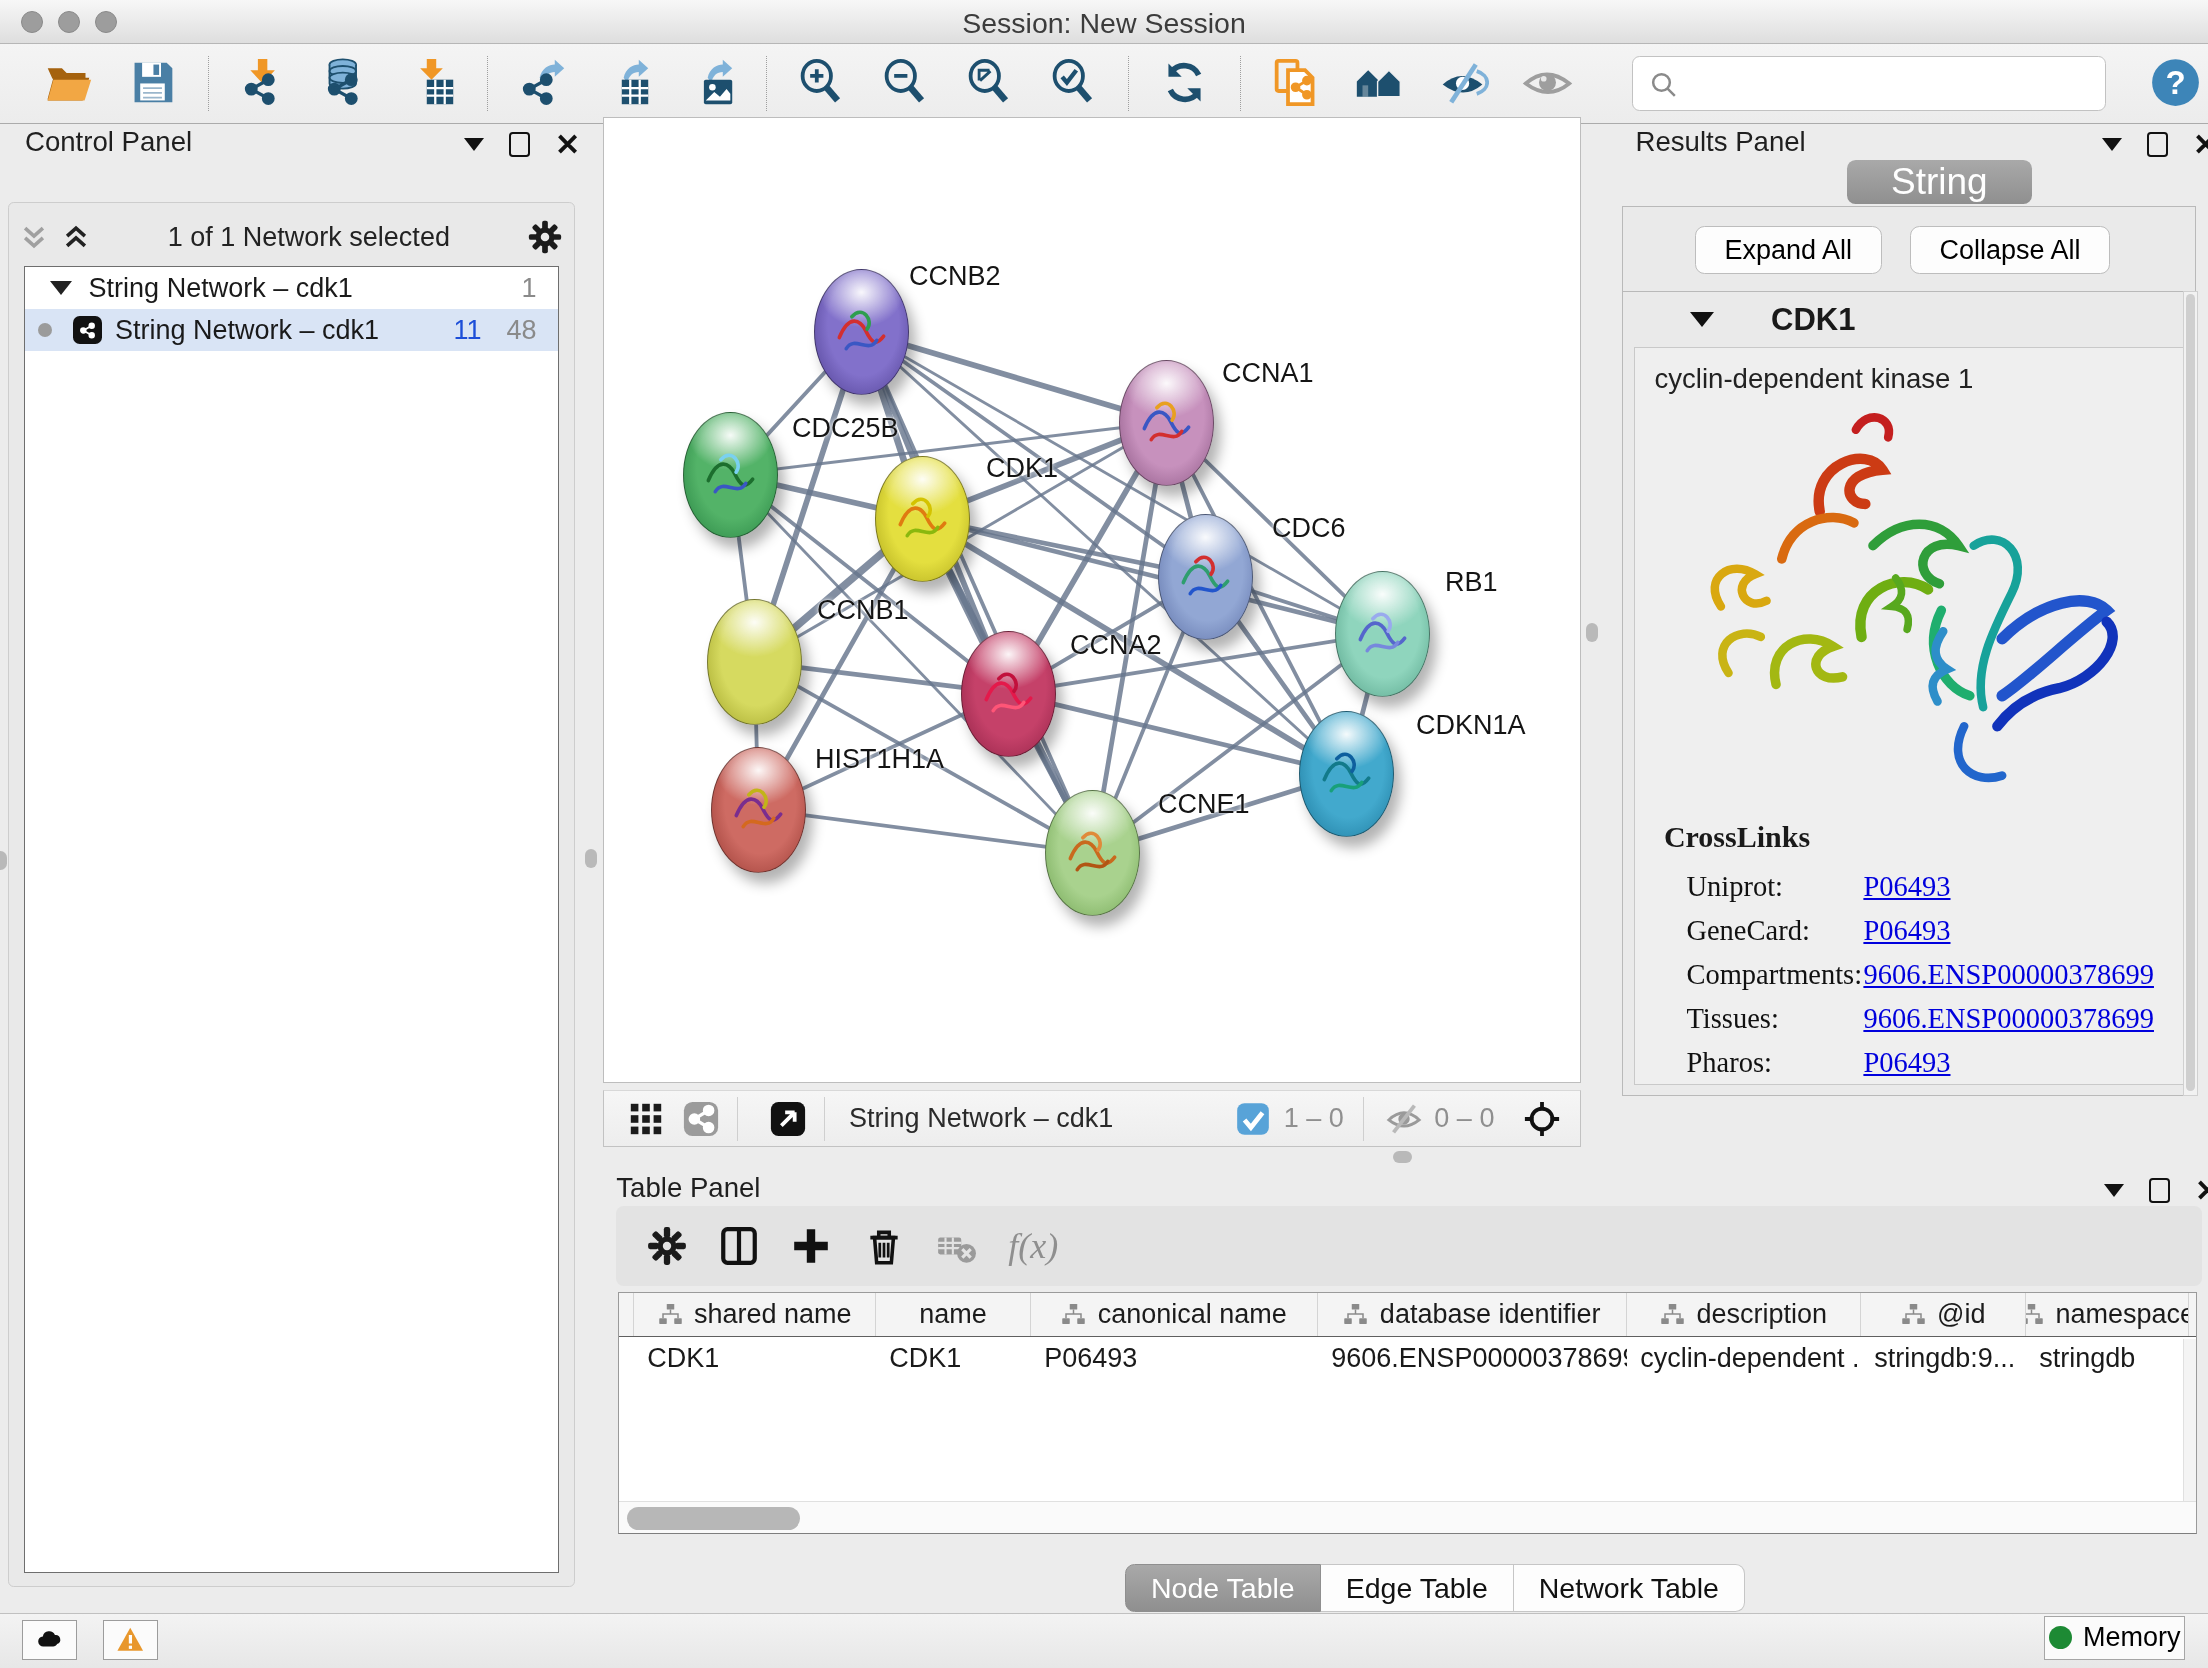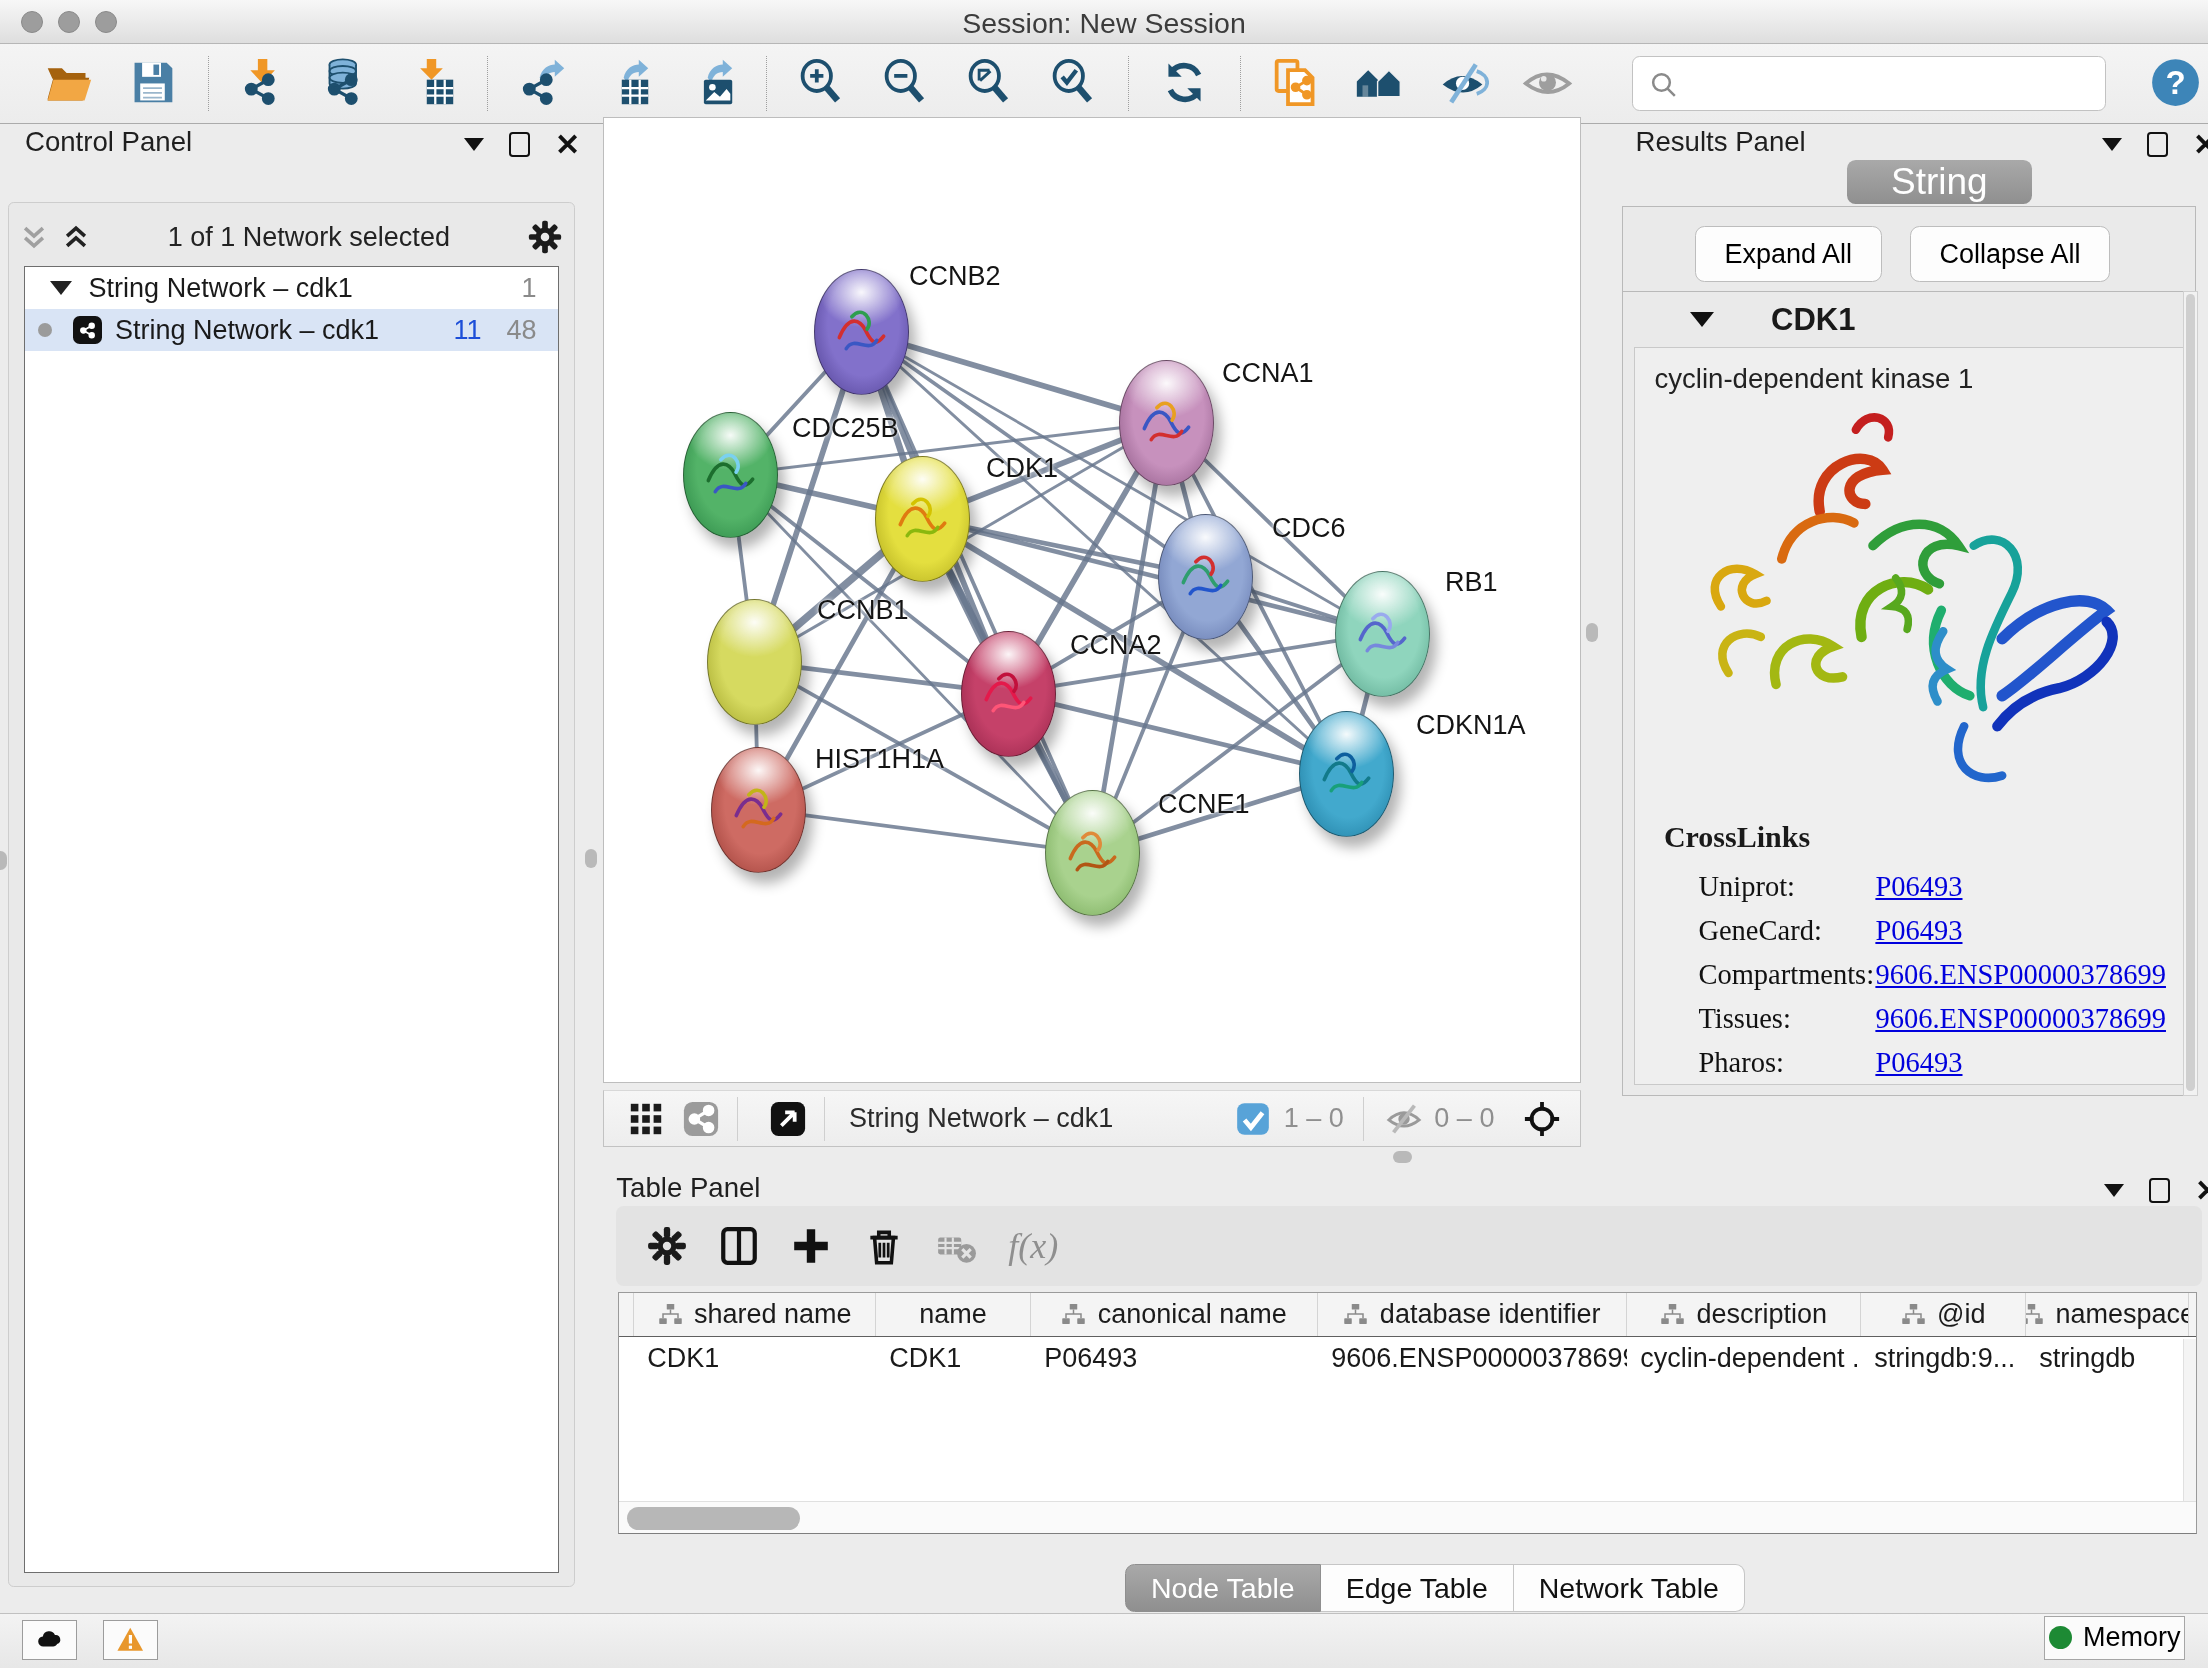--- a/index.html
+++ b/index.html
@@ -74,30 +74,30 @@
   .nb-icon svg { width:38px; height:38px; }
 
   .grab-dot { position:absolute; width:12.4px; height:19px; border-radius:6.7px; background:#b9b9b9; }
   .grab-dot.h { width:19px; height:12.4px; }
 
   
   .results-panel { position:absolute; left:1607px; top:124px; width:601px; height:1470px; background:#ececec; }
   .rp-tab { position:absolute; left:240px; top:36px; height:44px; padding:0 44px; border-radius:8.6px;
     background:linear-gradient(#a9a9a9,#8f8f8f); color:#fff; font-size:37px; display:flex; align-items:center; }
   .rp-box1 { position:absolute; left:15px; top:82px; width:574px; height:86px; background:#eaeaea; border:1px solid #b9b9b9; }
-  .rp-btn { position:absolute; top:19px; height:56px; border:1px solid #bdbdbd; border-radius:9.5px; background:#fdfdfd; font-size:27px; padding:0 28.5px; cursor:pointer; }
+  .rp-btn { position:absolute; top:19px; height:48px; border:1px solid #bdbdbd; border-radius:9.5px; background:#fdfdfd; font-size:27px; padding:0 28.5px; cursor:pointer; }
   .rp-box2 { position:absolute; left:15px; top:167px; width:574px; height:805px; background:#eaeaea; border:1px solid #b9b9b9; }
   .rp-sec-head { position:absolute; left:0; top:0; width:100%; height:55px; display:flex; align-items:center; }
   .rp-sec-tri { width:0; height:0; border-left:12.4px solid transparent; border-right:12.4px solid transparent; border-top:15px solid #111; margin:0 57px 0 67px; }
   .rp-sec-title { font-size:31px; font-weight:bold; }
   .rp-inner { position:absolute; left:11.4px; top:55px; width:550px; height:738px; background:#efefef; border:1px solid #c9c9c9; }
   .rp-desc { position:absolute; left:19px; top:15px; font-size:27.6px; color:#222; }
   .rp-protein { position:absolute; left:23px; top:59px; }
   .rp-xl-title { position:absolute; left:28.5px; top:472px; font-family:"Liberation Serif", serif; font-weight:bold; font-size:30px; }
-  .rp-xl-rows { position:absolute; left:51px; top:517px; width:485px;margin-left:12px; }
+  .rp-xl-rows { position:absolute; left:51px; top:517px; width:485px; }
   .xl-row { display:flex; height:44px; align-items:center; font-family:"Liberation Serif", serif; font-size:28.5px; }
   .xl-label { width:177px; color:#111; }
   .xl-link { color:#0000dd; text-decoration:underline; cursor:pointer; white-space:nowrap; }
   .rp-scroll { position:absolute; left:576px; top:167px; width:15px; height:805px; background:#f2f2f2; border:1px solid #d0d0d0; }
   .rp-thumb { position:absolute; left:1.9px; top:1.9px; width:9.5px; height:797px; background:#cfcfcf; border-radius:4.8px; }
 
   
   .table-panel { position:absolute; left:603px; top:1168px; width:1605px; height:369px; background:#ececec; }
   .tp-toolbar { position:absolute; left:13.3px; top:38px; width:1586px; height:80px; background:#e3e3e3; border-radius:7.6px; display:flex; align-items:center; padding-left:21px; }
   .tp-btn { width:59px; height:59px; border:none; background:transparent; margin-right:13.3px; display:flex; align-items:center; justify-content:center; cursor:pointer; }

